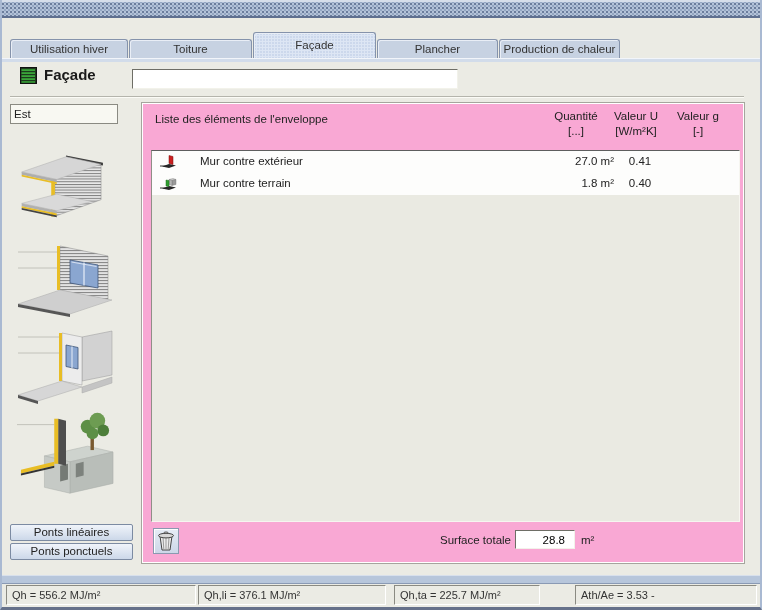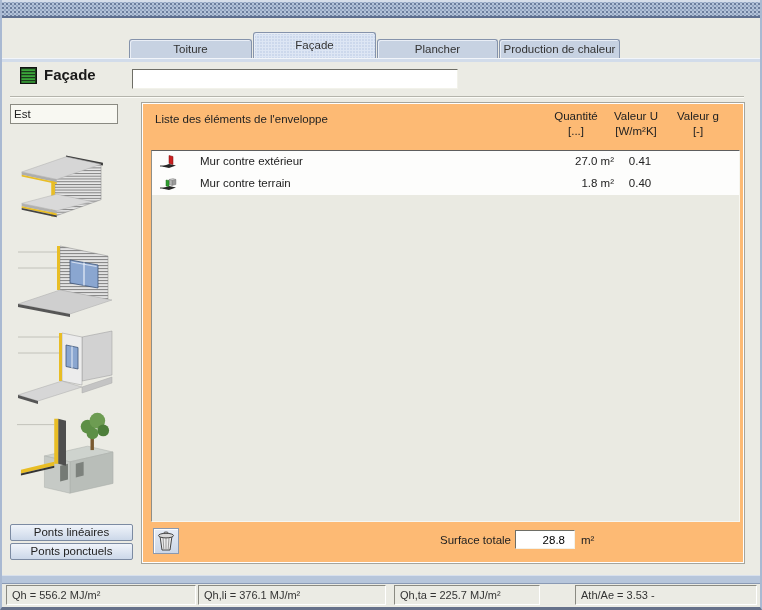--- a/index.html
+++ b/index.html
@@ -71,21 +71,21 @@
     position:absolute; left:8px; width:123px; height:17px;
     background:linear-gradient(#f0f4fa,#ccd8e9);
     border:1px solid #7c8ba2; border-radius:2px;
     font-size:11.5px; color:#222; text-align:center; line-height:15px;
     cursor:pointer;
   }
 
   
   .panel{
     position:absolute; left:140px; top:103px; width:602px; height:460px;
-    background:#fdba74;
+    background:#f9a8d4;
     border:1px solid #fff; box-shadow:0 0 0 1px #a5a59d;
   }
   .list-title{ position:absolute; left:12px; top:9px; font-size:11.5px; color:#222; }
   .colhead{ position:absolute; top:6px; width:80px; text-align:center; font-size:11.5px; color:#222; }
   .colhead .unit{ display:block; margin-top:3px; }
   .listbox{
     position:absolute; left:8px; top:46px; width:589px; height:372px;
     background:#eaeae2;
     border:1px solid; border-color:#5e5e5e #f6f6f0 #f6f6f0 #8f8f87;
     overflow:hidden;
@@ -122,20 +122,21 @@
     white-space:nowrap; overflow:hidden;
   }
 </style>
 </head>
 <body>
 
 <div class="window">
 
   <div class="titlebar"></div>
 
+  <div class="tab" style="left:8px;width:118px;">Utilisation hiver</div>
   <div class="tab" style="left:127px;width:123px;">Toiture</div>
   <div class="tab active" style="left:251px;width:123px;">Façade</div>
   <div class="tab" style="left:375px;width:121px;">Plancher</div>
   <div class="tab" style="left:497px;width:121px;">Production de chaleur</div>
   <div class="tabpane-edge"></div>
 
   <svg class="hdr-icon" viewBox="0 0 17 17">
     <rect x="0.5" y="0.5" width="16" height="16" fill="#1d3a1d" stroke="#111"></rect>
     <rect x="1.5" y="2.2" width="13.5" height="1.8" fill="#3aa53a"></rect>
     <rect x="1.5" y="5.2" width="13.5" height="1.8" fill="#3aa53a"></rect>

